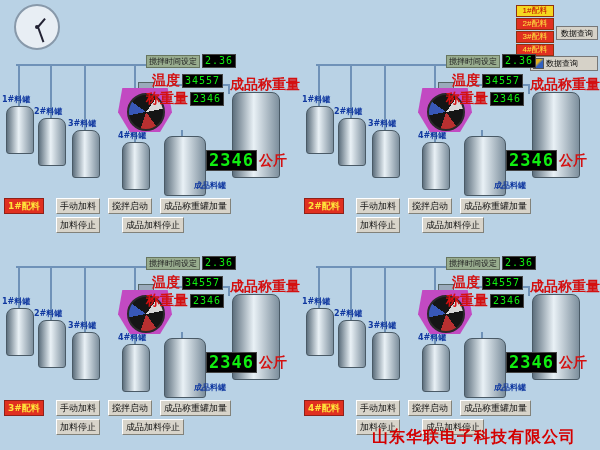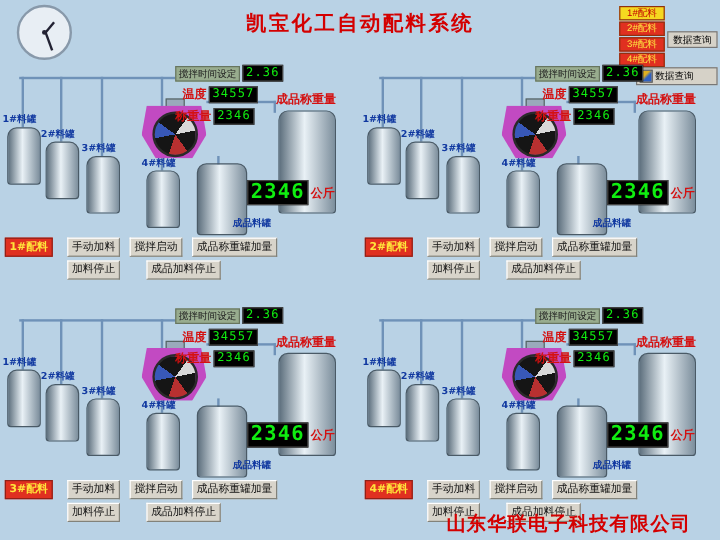--- a/index.html
+++ b/index.html
@@ -46,40 +46,39 @@
   .mixer { position:absolute; width:54px; height:50px; }
   .mixer-motor { position:absolute; left:20px; top:0; width:14px; height:7px; background:#9aaabb; border:1px solid #566; }
   .mixer-body { position:absolute; left:0; top:6px; width:54px; height:44px; background:#c24ac2;
                 clip-path:polygon(8% 0,92% 0,100% 55%,78% 100%,22% 100%,0 55%); }
   .mixer-fan { position:absolute; left:9px; top:11px; width:34px; height:34px; border-radius:50%; border:2px solid #2a2a2a;
                background:conic-gradient(#151515 0 10%, #d8d8d8 10% 22%, #151515 22% 40%,
                           #b83030 40% 55%, #151515 55% 72%, #3858b8 72% 85%, #151515 85% 100%); }
 
   .disp { position:absolute; display:flex; align-items:center; gap:2px; white-space:nowrap; }
   .lbl-box { background:#98ac8e; color:#202020; font-size:8px; padding:0 2px; border:1px solid #67755f; white-space:nowrap; }
-  .red-lbl { color:#d41010; font-size:10px; font-weight:bold; white-space:nowrap; }
+  .red-lbl { color:#d41010; font-size:14px; font-weight:bold; white-space:nowrap; }
   .abs { position:absolute;font-family:Liberation Mono, monospace; }
   .led { background:#000; color:#10ee10; font-family:"DejaVu Sans Mono","Liberation Mono",monospace;
          font-size:10px; line-height:12px; padding:0 2px; border:1px solid #444; letter-spacing:1px; }
   .led.big { font-size:17px; line-height:19px; font-weight:bold; }
 
   .btn { position:absolute; height:16px; font-size:9px; line-height:13px; background:#d8d4ca;
          border:1px solid #82827a; border-top-color:#ffffff; border-left-color:#ffffff;
          padding:0 3px; white-space:nowrap; cursor:pointer; font-family:inherit; color:#111; }
   .btn.red { background:#e03020; color:#ffe53a; border:1px solid #902018; font-weight:bold; }
 
   .company { position:absolute; left:372px; top:427px; color:#d40000; font-size:16px;
              font-weight:bold; letter-spacing:1px; white-space:nowrap; }
 </style>
 </head>
 <body>
 
 <div class="screen">
 
-  <div class="title">凯宝化工自动配料系统</div>
 
   <div class="clock">
     <div class="hand h"></div>
     <div class="hand m"></div>
     <div class="clock-dot"></div>
   </div>
 
   <button class="nav-btn y" style="top:5px">1#配料</button>
   <button class="nav-btn r" style="top:18px">2#配料</button>
   <button class="nav-btn r" style="top:31px">3#配料</button>

